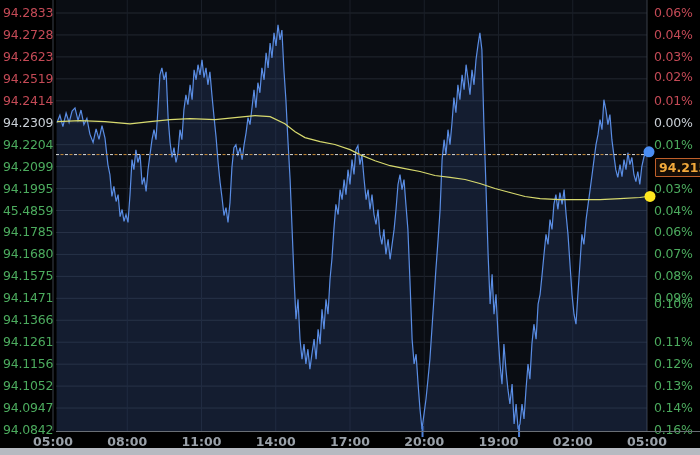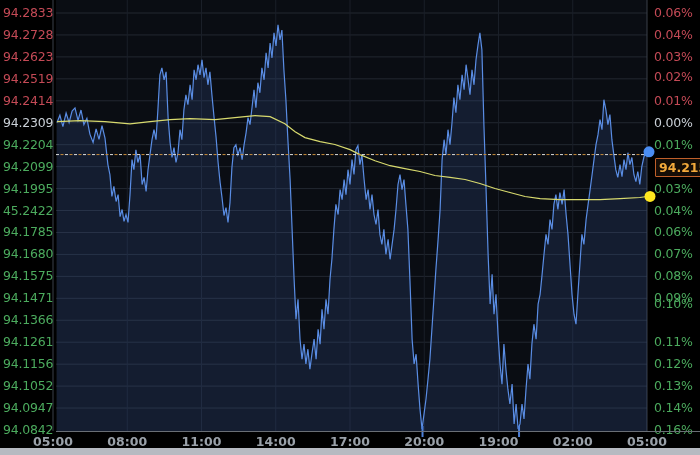--- a/index.html
+++ b/index.html
@@ -66,21 +66,21 @@
   <div id="y-left">
       <div class="yl tone-r" style="top: 6px;">94.2833</div>
       <div class="yl tone-r" style="top: 27.9474px;">94.2728</div>
       <div class="yl tone-r" style="top: 49.8947px;">94.2623</div>
       <div class="yl tone-r" style="top: 71.8421px;">94.2519</div>
       <div class="yl tone-r" style="top: 93.7895px;">94.2414</div>
       <div class="yl tone-w" style="top: 115.737px;">94.2309</div>
       <div class="yl tone-g" style="top: 137.684px;">94.2204</div>
       <div class="yl tone-g" style="top: 159.632px;">94.2099</div>
       <div class="yl tone-g" style="top: 181.579px;">94.1995</div>
-      <div class="yl tone-g" style="top: 203.526px;">45.2422</div>
+      <div class="yl tone-g" style="top: 203.526px;">45.4859</div>
       <div class="yl tone-g" style="top: 225.474px;">94.1785</div>
       <div class="yl tone-g" style="top: 247.421px;">94.1680</div>
       <div class="yl tone-g" style="top: 269.368px;">94.1575</div>
       <div class="yl tone-g" style="top: 291.316px;">94.1471</div>
       <div class="yl tone-g" style="top: 313.263px;">94.1366</div>
       <div class="yl tone-g" style="top: 335.211px;">94.1261</div>
       <div class="yl tone-g" style="top: 357.158px;">94.1156</div>
       <div class="yl tone-g" style="top: 379.105px;">94.1052</div>
       <div class="yl tone-g" style="top: 401.053px;">94.0947</div>
       <div class="yl tone-g" style="top: 423px; text-align: center;">94.0842</div>

